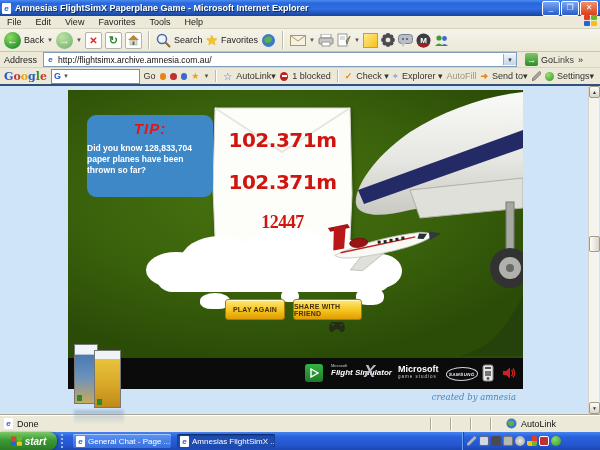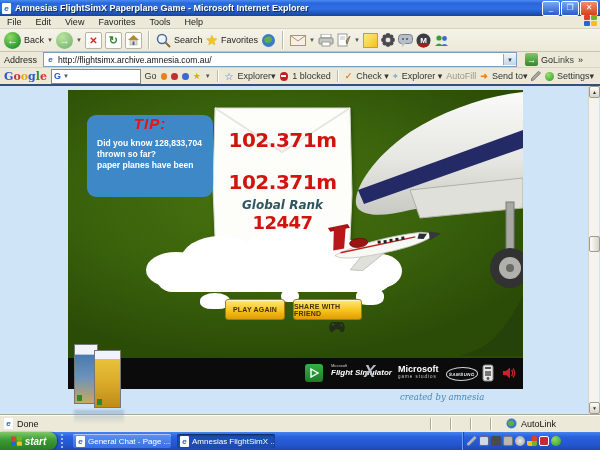--- a/index.html
+++ b/index.html
@@ -38,34 +38,34 @@
   #googlebar{left:0;top:68px;width:600px;height:16px;background:#ece9d8;
     display:flex;align-items:center;padding:0 4px;box-sizing:border-box;gap:4px;}
   .gtxt{font-size:9px;color:#333;white-space:nowrap;}
   .gsep{width:1px;height:12px;background:#c0bcac;border-right:1px solid #fff;margin:0 2px;}
   #gbox{width:92px;height:13px;background:#fff;border:1px solid #888;display:flex;align-items:center;}
   
   #viewport{left:0;top:84px;width:600px;height:330px;background:#cfe4f7;border-top:2px solid #31507c;box-sizing:border-box;}
   #green{left:68px;top:4px;width:455px;height:268px;
     background:radial-gradient(ellipse 70% 60% at 42% 40%,#47730f 0%,#3a620c 55%,#2b4c07 100%);overflow:hidden;}
   #tipbox{left:19px;top:25px;width:126px;height:82px;background:#3e88c7;border-radius:9px;z-index:3;}
-  #tiphead{text-align:center;color:#e81414;font-weight:bold;font-style:italic;font-size:15px;letter-spacing:1px;}
-  .tipline{color:#fff;font-weight:bold;font-size:8.5px;line-height:11px;padding-left:10px;}
+  #tiphead{margin-top:5px;text-align:center;color:#e81414;font-weight:bold;font-style:italic;font-size:15px;letter-spacing:1px;}
+  .tipline{color:#fff;font-weight:bold;font-size:8.5px;line-height:11px;}
   #paper{left:144px;top:14px;width:141px;height:158px;z-index:2;filter:drop-shadow(1px 2px 2px rgba(0,0,0,.3));}
   #paper .txt{position:absolute;width:100%;text-align:center;}
   .hand{font-weight:bold;font-style:italic;font-family:"DejaVu Sans",sans-serif;}
   .scorered{color:#d01510;font-weight:900;font-size:20px;letter-spacing:-.5px;font-family:"DejaVu Sans",sans-serif;}
   .cloudblob{position:absolute;background:#fff;border-radius:50%;}
   .goldbtn{position:absolute;height:19px;background:linear-gradient(180deg,#ffe87a 0%,#f6c41c 55%,#e09c06 100%);
     border:1px solid #a87c00;border-radius:3px;box-shadow:inset 0 1px 0 #fff6c8;
     display:flex;align-items:center;justify-content:center;color:#43300a;font-weight:bold;font-size:7px;letter-spacing:.2px;z-index:6;}
   .puff{position:absolute;background:#fff;border-radius:50% 50% 40% 40%;z-index:5;}
   #blackbar{left:68px;top:272px;width:455px;height:31px;background:#0b0b0b;z-index:4;}
   .sponsor{position:absolute;color:#fff;}
-  #credits{left:400px;top:306px;width:116px;text-align:left;color:#4a88b8;font-size:8.5px;z-index:4;
+  #credits{left:400px;top:306px;width:116px;text-align:right;color:#4a88b8;font-size:8.5px;z-index:4;
     font-family:"DejaVu Serif",serif;font-style:italic;}
   .gamebox{position:absolute;border:1px solid #777;box-sizing:border-box;}
   
   #vscroll{left:588px;top:0;width:11px;height:330px;background:#f4f3ee;border-left:1px solid #d8d4c8;box-sizing:border-box;}
   .scrbtn{position:absolute;left:0;width:11px;height:12px;background:linear-gradient(180deg,#fdfdfb,#d8d4c8);
     border:1px solid #a09a8a;border-radius:2px;box-sizing:border-box;display:flex;align-items:center;justify-content:center;
     font-size:5px;color:#333;}
   #scrthumb{position:absolute;left:0;top:150px;width:11px;height:16px;background:linear-gradient(90deg,#fdfdfb,#d8d4c8);
     border:1px solid #a09a8a;border-radius:2px;box-sizing:border-box;}
   
@@ -223,21 +223,21 @@
     <span class="caret" style="margin-left:2px;">▼</span>
   </div>
   <span class="gtxt">Go</span>
   <span style="width:7px;height:7px;border-radius:50%;background:#e8821c;display:inline-block;"></span>
   <span style="width:7px;height:7px;border-radius:50%;background:#c03030;display:inline-block;"></span>
   <span style="width:7px;height:7px;border-radius:50%;background:#3a6ad0;display:inline-block;"></span>
   <span style="color:#e8a80c;font-size:9px;">★</span>
   <span class="caret">▼</span>
   <div class="gsep"></div>
   <span style="color:#4a6ad8;font-size:10px;">☆</span>
-  <span class="gtxt">Explorer▾</span>
+  <span class="gtxt">AutoLink▾</span>
   <span style="width:9px;height:9px;border-radius:50%;background:#c02020;display:inline-flex;align-items:center;justify-content:center;">
       <span style="width:5px;height:2px;background:#fff;display:block;"></span>
     </span>
   <span class="gtxt">1 blocked</span>
   <div class="gsep"></div>
   <span style="color:#e8821c;font-weight:bold;font-size:9px;">✓</span>
   <span class="gtxt">Check ▾</span>
   <span style="color:#6a8ad8;font-size:9px;">⌖</span>
   <span class="gtxt">Explorer ▾</span>
   <span class="gtxt" style="color:#9a968a;">AutoFill</span>
@@ -271,34 +271,33 @@
       <circle cx="160" cy="178" r="20" fill="#323232"></circle>
       <circle cx="160" cy="178" r="11" fill="#b0b0ac"></circle>
       <circle cx="160" cy="178" r="4" fill="#6a6a66"></circle>
       <path d="M 110,266 L 173,266 L 173,205 C 166,220 156,236 144,248 C 134,258 122,262 110,266 Z" fill="#24420a"></path>
     </svg>
 
     <div id="tipbox" class="abs">
       <div id="tiphead">TIP:</div>
       <div style="margin-top:6px;">
         <div class="tipline">Did you know 128,833,704</div>
+        <div class="tipline">paper planes have been</div>
         <div class="tipline">thrown so far?</div>
-        <div class="tipline">paper planes have been</div>
       </div>
     </div>
 
     <div id="paper" class="abs">
       <svg width="141" height="158" viewBox="0 0 141 158" style="position:absolute;left:0;top:0;">
         <polygon points="3,4 138,4 140,90 137,158 4,158 1,84" fill="#fdfdfa" stroke="#d8d8d0" stroke-width="1"></polygon>
         <polyline points="3,4 70,48 138,4" fill="none" stroke="#e6e6de" stroke-width="2"></polyline>
       </svg>
       <div class="txt scorered" style="top:24px;">102.371m</div>
       <div class="txt scorered" style="top:66px;">102.371m</div>
-      <div class="txt hand" style="top:94px;font-size:12px;color:#2e5560;">Global Rank</div>
-      <div class="txt scorered" style="top:108px;font-size:18px;">12447</div>
+      <div class="txt scorered" style="top:108px;font-size:18px;font-family:Liberation Serif, serif;">12447</div>
     </div>
 
     <div class="abs" style="left:78px;top:138px;width:256px;height:66px;z-index:3;">
       <span class="cloudblob" style="left:0;top:24px;width:60px;height:36px;"></span>
       <span class="cloudblob" style="left:34px;top:8px;width:80px;height:52px;"></span>
       <span class="cloudblob" style="left:95px;top:0;width:95px;height:60px;"></span>
       <span class="cloudblob" style="left:165px;top:12px;width:75px;height:48px;"></span>
       <span class="cloudblob" style="left:212px;top:26px;width:44px;height:34px;"></span>
       <span class="cloudblob" style="left:10px;top:32px;width:236px;height:32px;border-radius:16px;"></span>
     </div>

